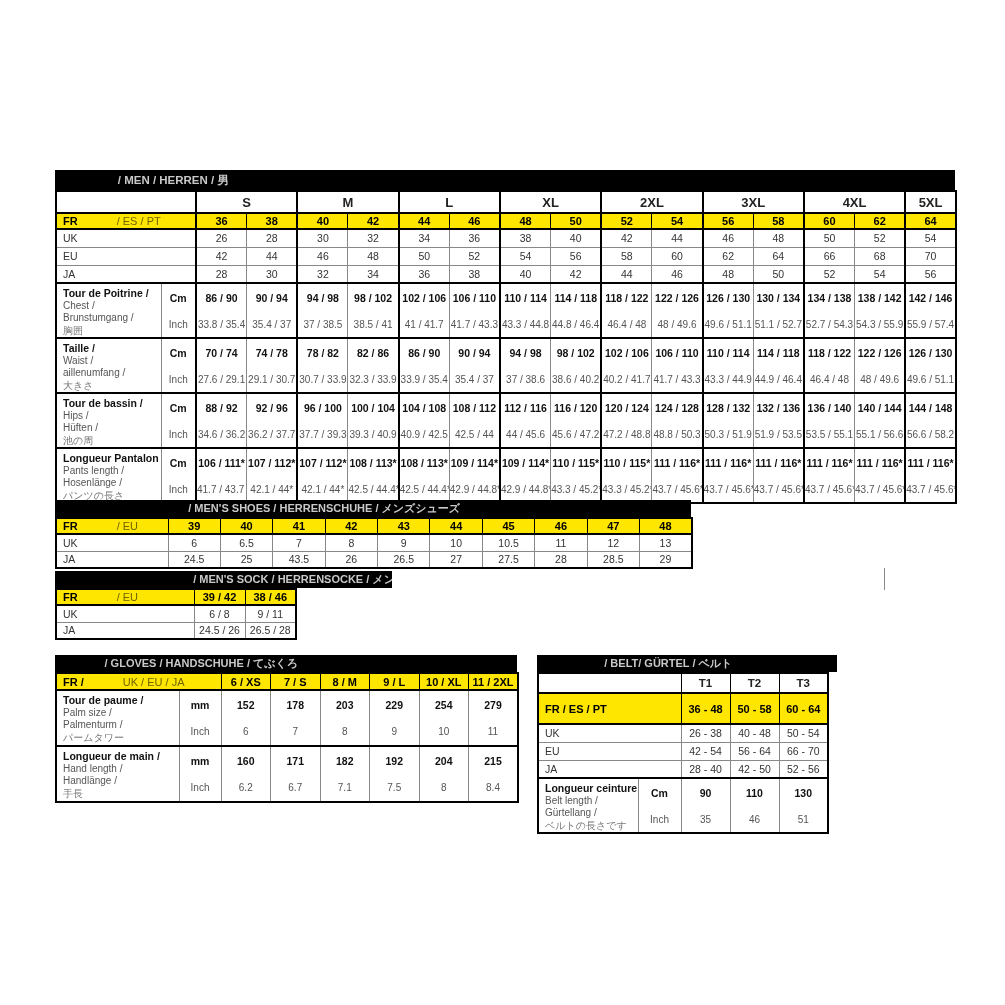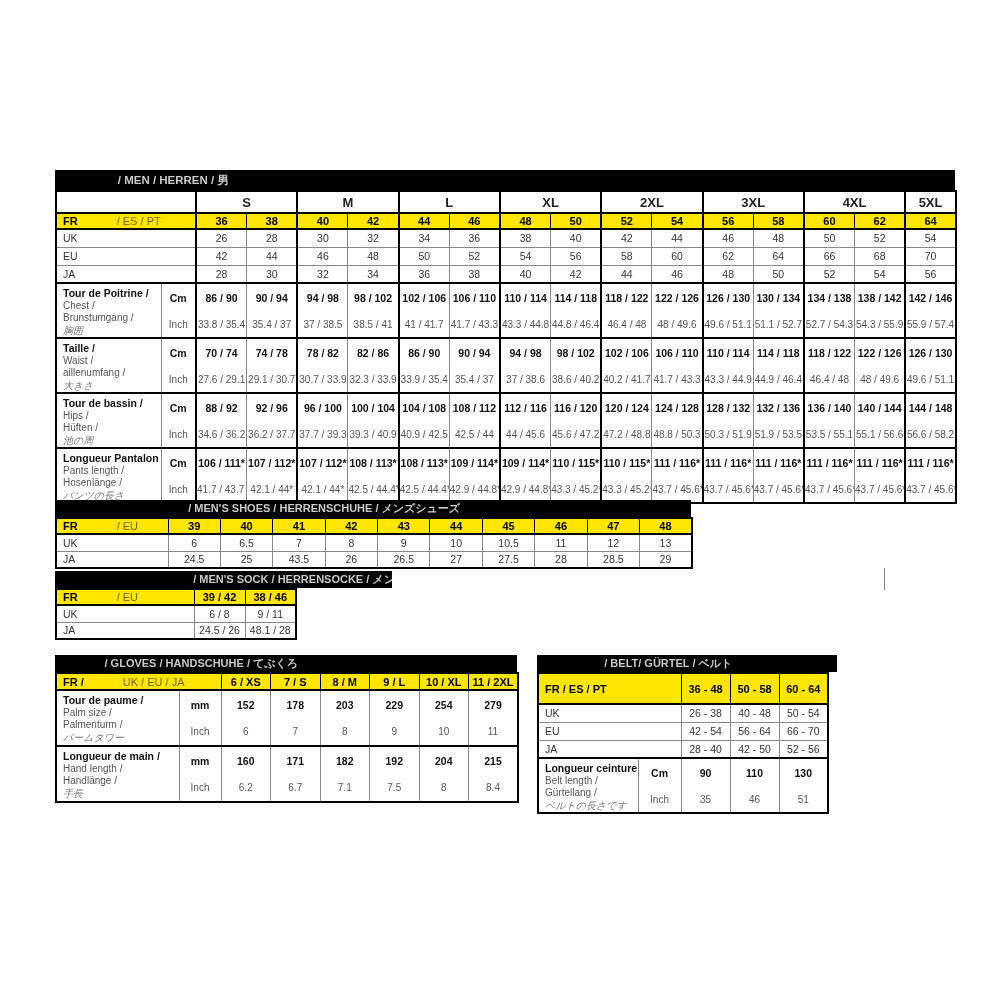--- a/index.html
+++ b/index.html
@@ -38,21 +38,21 @@
 
   .prow td{color:#333;}
   .trow td{font-weight:bold;font-size:11.5px;border-color:#000;}
 
   .brow td{border-top:2px solid #000;}
   .brow td.lab{vertical-align:top;}
   .brow .t{display:block;height:27px;line-height:27px;font-weight:bold;font-size:10.5px;color:#111;}
   .brow .b{display:block;height:25px;line-height:25px;font-weight:normal;font-size:10px;color:#555;}
   .ll{font-size:10px;color:#555;line-height:12.5px;}
   .ll0{font-weight:bold;color:#111;font-size:10.5px;padding-top:3px;}
-  .ll3{color:#777;font-style:italic;}
+  .ll3{color:#777;}
   .unit .t,.unit .b{text-align:center;}
 
   #main .yrow{height:16px;} #main .prow{height:18px;} #main .brow{height:40px;}
   #shoes .yrow,#socks .yrow{height:16px;}
   #shoes .prow,#socks .prow{height:17px;}
   #gloves .yrow{height:17px;} #gloves .brow{height:56px;}
   #belt .trow{height:20px;} #belt .yrow{height:31px;} #belt .prow{height:18px;} #belt .brow{height:55px;}
 
   #socks .bar{width:330px;}
   #stray{position:absolute;left:884px;top:568px;width:1px;height:22px;background:#8a8a8a;}
@@ -541,21 +541,21 @@
             <td>38 / 46</td>
           </tr>
           <tr class="prow">
             <td class="lab" colspan="1">UK</td>
             <td>6 / 8</td>
             <td>9 / 11</td>
           </tr>
           <tr class="prow">
             <td class="lab" colspan="1">JA</td>
             <td>24.5 / 26</td>
-            <td>48.1 / 28</td>
+            <td>26.5 / 28</td>
           </tr>
         </tbody>
       </table>
     </section>
 
   <section id="gloves">
     <div class="bar">
       <span class="pri">GANTS</span><span class="sec">/ GLOVES / HANDSCHUHE / てぶくろ</span>
     </div>
   <table>
@@ -661,20 +661,26 @@
     </div>
   <table>
         <colgroup>
           <col style="width: 100px;">
           <col style="width: 43px;">
           <col style="width: 49px;">
           <col style="width: 49px;">
           <col style="width: 49px;">
         </colgroup>
         <tbody>
+          <tr class="trow">
+            <td class="lab" colspan="2"></td>
+            <td>T1</td>
+            <td>T2</td>
+            <td>T3</td>
+          </tr>
           <tr class="yrow">
             <td class="lab" colspan="2"><span class="pri">FR / ES / PT</span><span class="sec"></span></td>
             <td>36 - 48</td>
             <td>50 - 58</td>
             <td>60 - 64</td>
           </tr>
           <tr class="prow">
             <td class="lab" colspan="2">UK</td>
             <td>26 - 38</td>
             <td>40 - 48</td>

